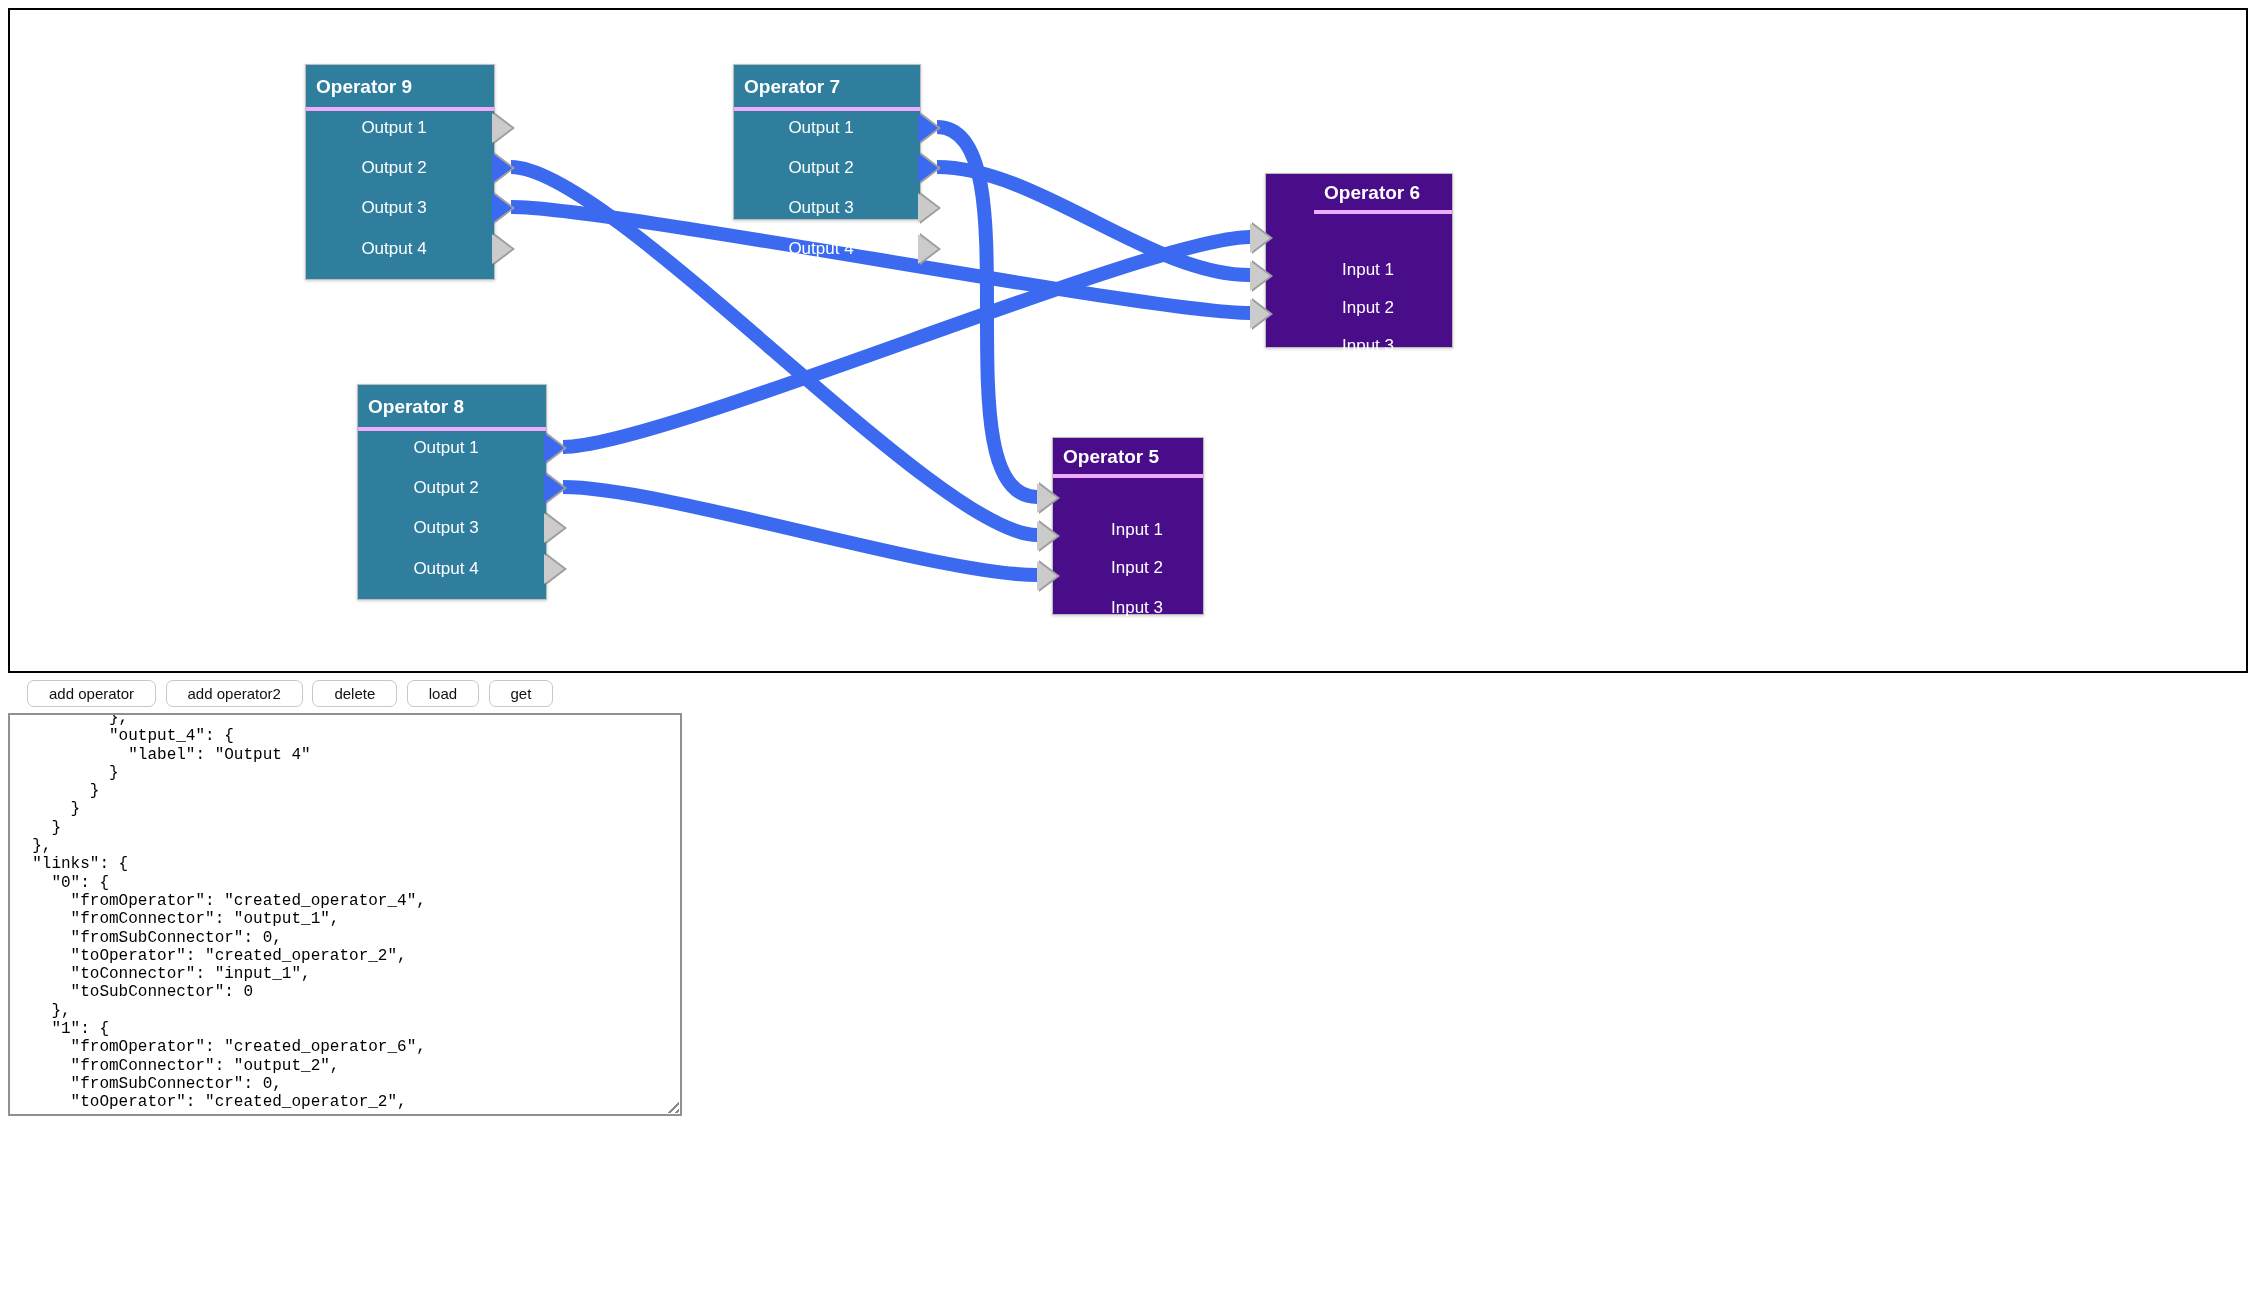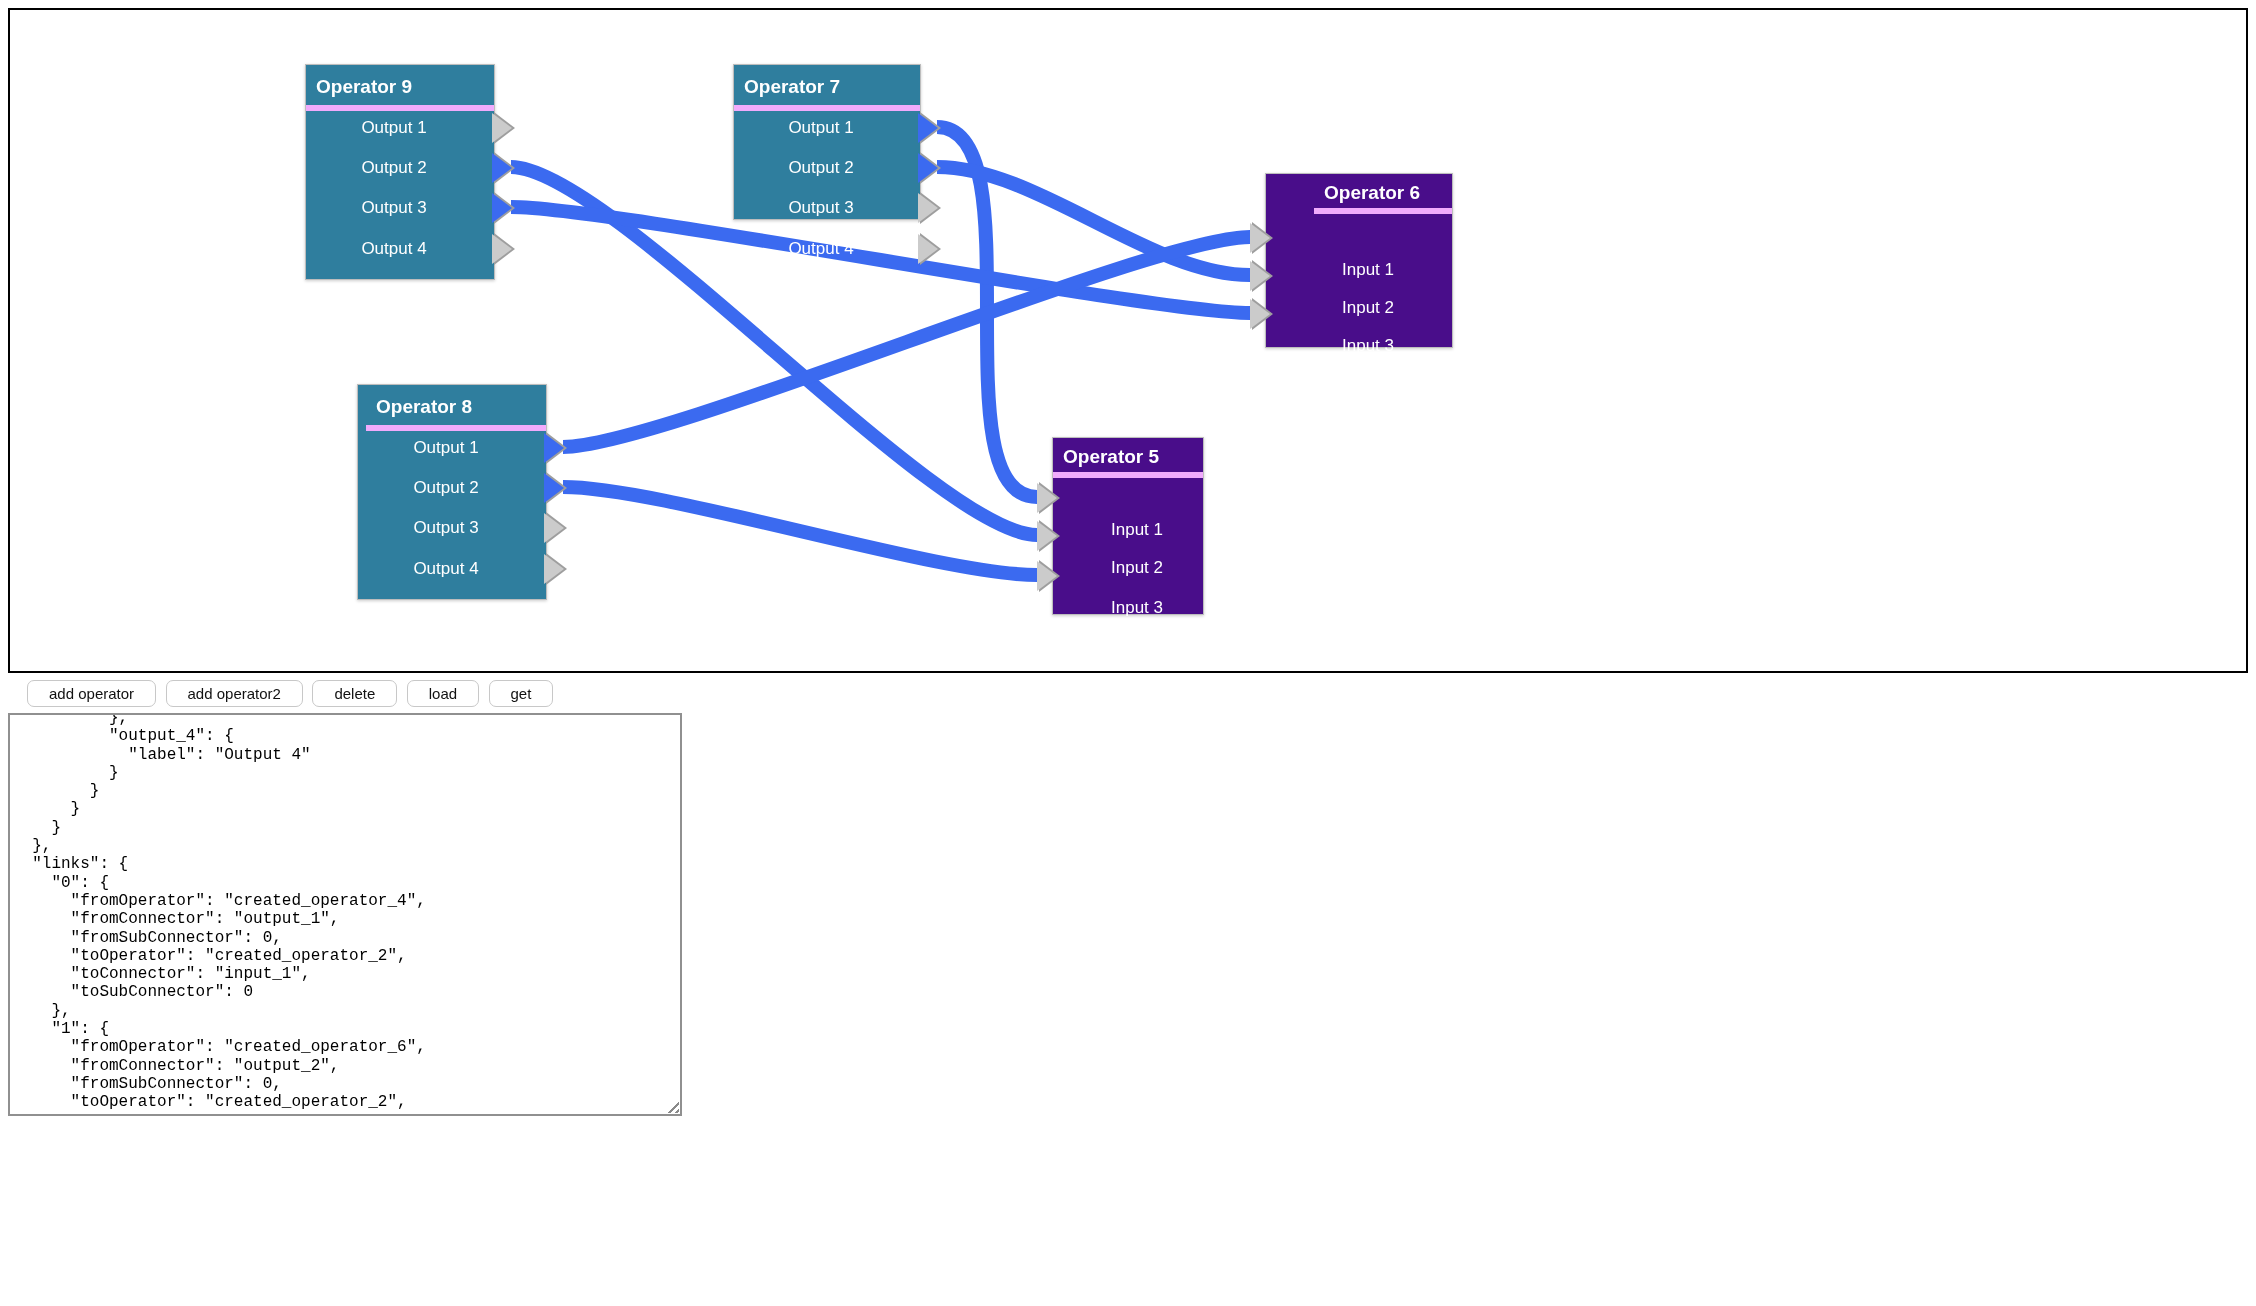--- a/index.html
+++ b/index.html
@@ -2,21 +2,21 @@
 <html><head>
 <meta charset="utf-8">
 <style>
   html,body{background:#fff;}
   body{margin:8px;font-family:"Liberation Sans",sans-serif;width:2240px;}
 
   
   #fc{position:relative;height:661px;border:2px solid #000;margin-bottom:7px;overflow:hidden;background:#fff;}
   #links-svg{position:absolute;left:0;top:0;width:100%;height:100%;z-index:1;}
   .op{position:absolute;z-index:2;box-sizing:border-box;border:1px solid #bdbdbd;box-shadow:0 1px 3px rgba(0,0,0,.2);}
-  .op-title{color:#fff;font-weight:bold;font-size:19px;padding-left:10px;box-sizing:border-box;border-bottom:6px solid #f0abfc;white-space:nowrap;overflow:hidden;}
+  .op-title{color:#fff;font-weight:bold;font-size:19px;padding-left:10px;box-sizing:border-box;border-bottom:4px solid #f0abfc;white-space:nowrap;overflow:hidden;}
   .conn-label{position:absolute;left:0;height:28px;line-height:28px;color:#fff;font-size:17px;width:100%;box-sizing:border-box;white-space:nowrap;}
   .conn-label.out{text-align:center;padding-right:12px;}
   .conn-label.in{text-align:center;padding-left:18px;margin-top:32px;}
   .arr{position:absolute;width:0;height:0;}
   .arr.back{border-top:16px solid transparent;border-bottom:16px solid transparent;border-left:21px solid #9e9e9e;}
   .arr.front{border-top:15px solid transparent;border-bottom:15px solid transparent;}
 
   
   .toolbar{margin:0 0 6px 19px;}
   .toolbar button{font-family:"Liberation Sans",sans-serif;font-size:15px;color:#111;
@@ -67,21 +67,21 @@
       <div class="arr back" style="top: 87px; right: -21px;"></div>
       <div class="arr front" style="top: 88px; border-left: 20px solid rgb(59, 106, 240); right: -18px;"></div>
       <div class="conn-label out" style="top: 129px;">Output 3</div>
       <div class="arr back" style="top: 127px; right: -21px;"></div>
       <div class="arr front" style="top: 128px; border-left: 20px solid rgb(203, 203, 203); right: -18px;"></div>
       <div class="conn-label out" style="top: 170px;">Output 4</div>
       <div class="arr back" style="top: 168px; right: -21px;"></div>
       <div class="arr front" style="top: 169px; border-left: 20px solid rgb(203, 203, 203); right: -18px;"></div>
     </div>
     <div class="op" style="left: 347px; top: 374px; width: 190px; height: 216px; background: rgb(47, 126, 158);">
-      <div class="op-title" style="height: 46px; line-height: 44px; margin-left: 8px;">Operator 8</div>
+      <div class="op-title" style="height: 46px; line-height: 44px;">Operator 8</div>
       <div class="conn-label out" style="top: 49px;">Output 1</div>
       <div class="arr back" style="top: 47px; right: -21px;"></div>
       <div class="arr front" style="top: 48px; border-left: 20px solid rgb(59, 106, 240); right: -18px;"></div>
       <div class="conn-label out" style="top: 89px;">Output 2</div>
       <div class="arr back" style="top: 87px; right: -21px;"></div>
       <div class="arr front" style="top: 88px; border-left: 20px solid rgb(59, 106, 240); right: -18px;"></div>
       <div class="conn-label out" style="top: 129px;">Output 3</div>
       <div class="arr back" style="top: 127px; right: -21px;"></div>
       <div class="arr front" style="top: 128px; border-left: 20px solid rgb(203, 203, 203); right: -18px;"></div>
       <div class="conn-label out" style="top: 170px;">Output 4</div>

